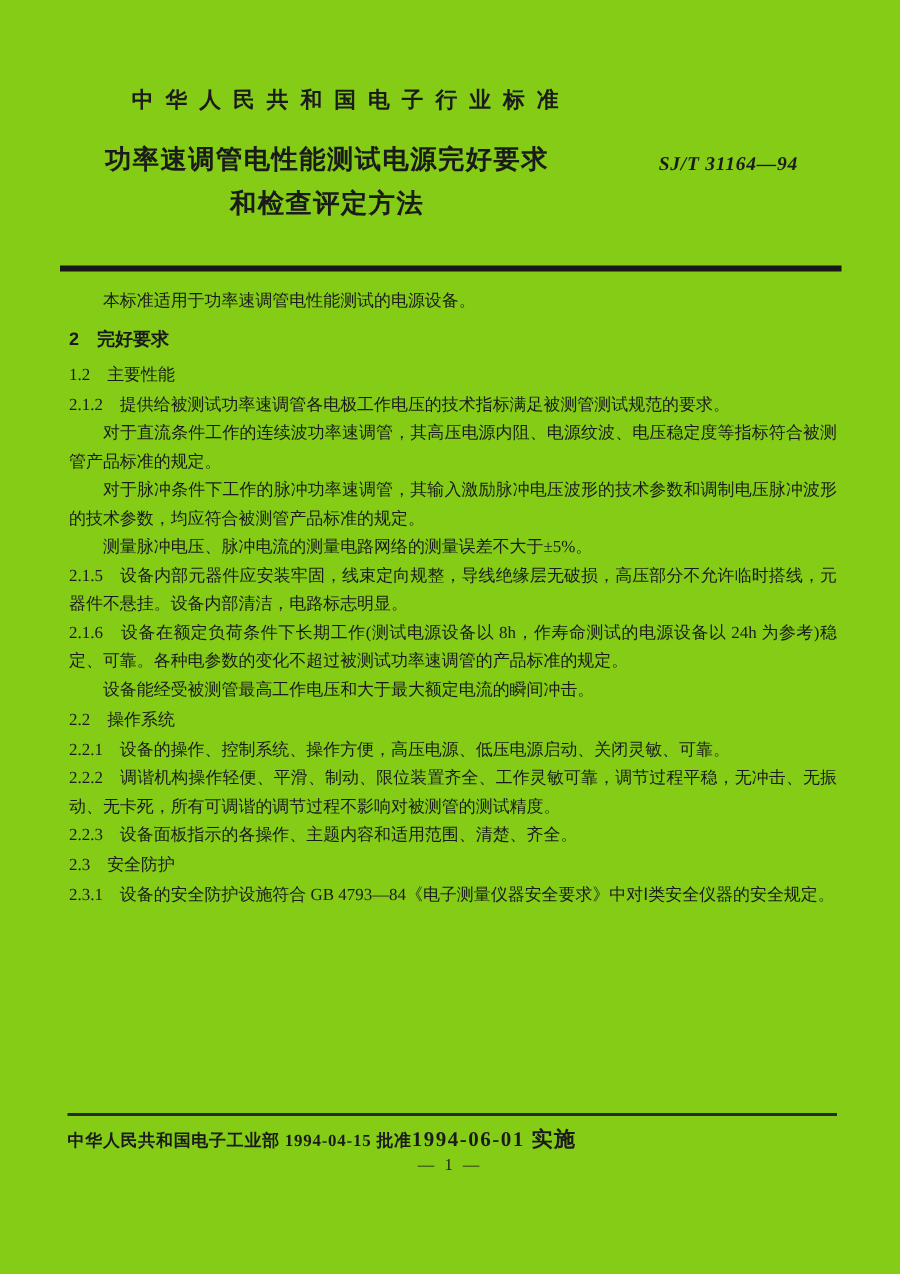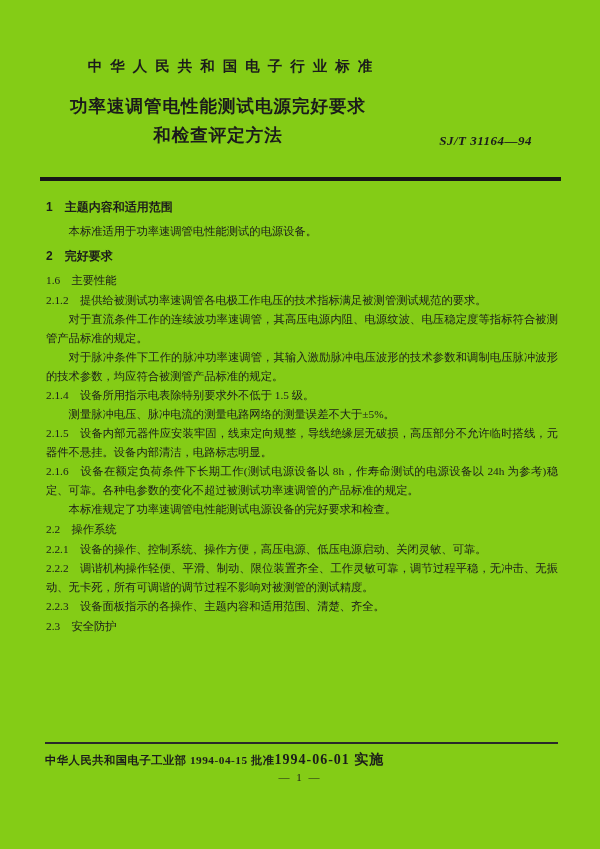--- a/index.html
+++ b/index.html
@@ -33,21 +33,20 @@
     letter-spacing: 1px;
   }
   .std-no {
     position: absolute;
     top: 101px; right: 68px;
     font-size: 13px;
     font-weight: bold;
     font-style: italic;
     letter-spacing: 0.5px;
     white-space: nowrap;
-    margin-top: 32px;
   }
   .title-rule {
     position: absolute;
     top: 177px; left: 40px; width: 521px; height: 3.5px;
     background: #171717;
   }
   .doc-body {
     position: absolute;
     top: 192px; left: 46px; width: 512px;
     font-size: 11.3px;
@@ -104,37 +103,36 @@
   <div class="titles">
     <div>功率速调管电性能测试电源完好要求</div>
     <div>和检查评定方法</div>
   </div>
 
   <div class="std-no">SJ/T 31164—94</div>
 
   <div class="title-rule"></div>
 
   <div class="doc-body">
-    <p class="h1">1　主题内容和适用范围</p>
     <p class="indent">本标准适用于功率速调管电性能测试的电源设备。</p>
     <p class="h1">2　完好要求</p>
-    <p class="h2">1.6　主要性能</p>
+    <p class="h2">1.2　主要性能</p>
     <p class="clause">2.1.2　提供给被测试功率速调管各电极工作电压的技术指标满足被测管测试规范的要求。</p>
     <p class="indent">对于直流条件工作的连续波功率速调管，其高压电源内阻、电源纹波、电压稳定度等指标符合被测管产品标准的规定。</p>
     <p class="indent">对于脉冲条件下工作的脉冲功率速调管，其输入激励脉冲电压波形的技术参数和调制电压脉冲波形的技术参数，均应符合被测管产品标准的规定。</p>
-    <p class="clause">2.1.4　设备所用指示电表除特别要求外不低于 1.5 级。</p>
     <p class="indent">测量脉冲电压、脉冲电流的测量电路网络的测量误差不大于±5%。</p>
     <p class="clause">2.1.5　设备内部元器件应安装牢固，线束定向规整，导线绝缘层无破损，高压部分不允许临时搭线，元器件不悬挂。设备内部清洁，电路标志明显。</p>
     <p class="clause">2.1.6　设备在额定负荷条件下长期工作(测试电源设备以 8h，作寿命测试的电源设备以 24h 为参考)稳定、可靠。各种电参数的变化不超过被测试功率速调管的产品标准的规定。</p>
-    <p class="indent">本标准规定了功率速调管电性能测试电源设备的完好要求和检查。</p>
+    <p class="indent">设备能经受被测管最高工作电压和大于最大额定电流的瞬间冲击。</p>
     <p class="h2">2.2　操作系统</p>
     <p class="clause">2.2.1　设备的操作、控制系统、操作方便，高压电源、低压电源启动、关闭灵敏、可靠。</p>
     <p class="clause">2.2.2　调谐机构操作轻便、平滑、制动、限位装置齐全、工作灵敏可靠，调节过程平稳，无冲击、无振动、无卡死，所有可调谐的调节过程不影响对被测管的测试精度。</p>
     <p class="clause">2.2.3　设备面板指示的各操作、主题内容和适用范围、清楚、齐全。</p>
     <p class="h2">2.3　安全防护</p>
+    <p class="clause">2.3.1　设备的安全防护设施符合 GB 4793—84《电子测量仪器安全要求》中对Ⅰ类安全仪器的安全规定。</p>
   </div>
 
   <div class="footer-rule"></div>
 
   <div class="doc-footer">
     <span class="approval">中华人民共和国电子工业部 1994-04-15 批准</span>
     <span class="impl">1994-06-01 实施</span>
   </div>
 
   <div class="page-no">— 1 —</div>

